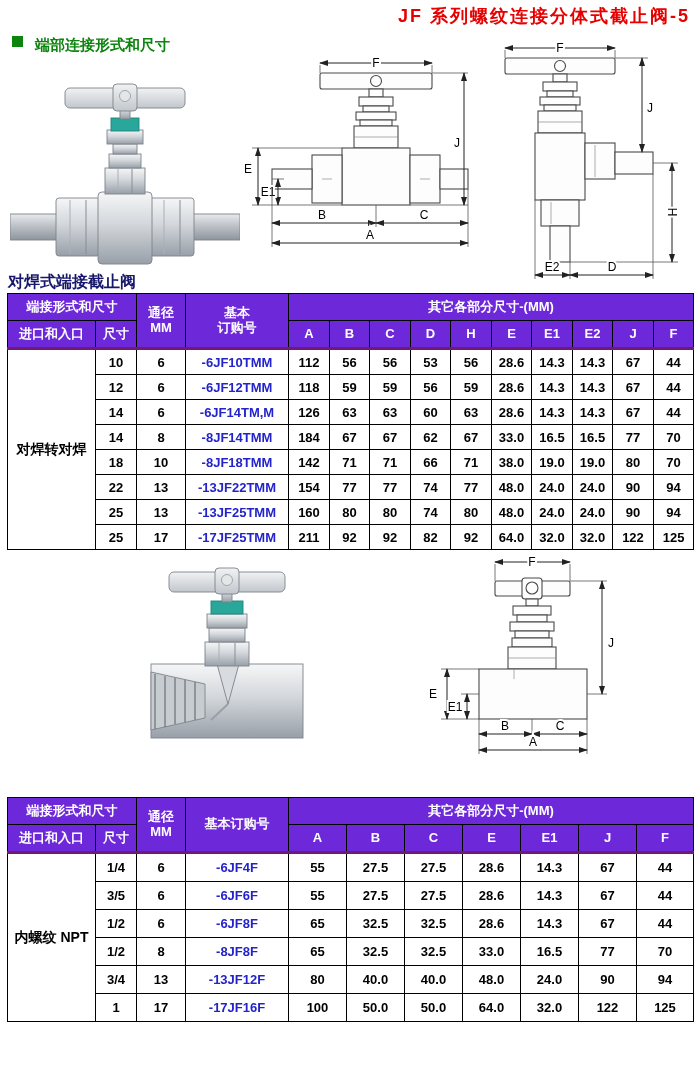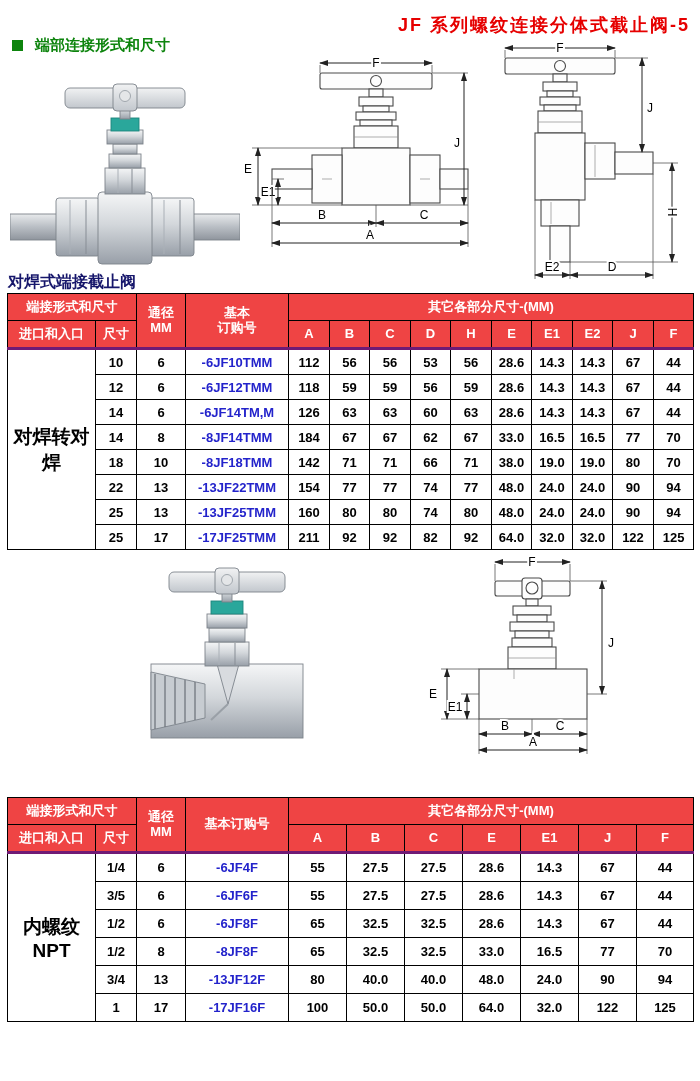--- a/index.html
+++ b/index.html
@@ -1,32 +1,32 @@
 <!DOCTYPE html>
 <html><head>
 <meta charset="utf-8">
 <style>
   html,body{margin:0;padding:0;background:#fff;}
   #page{position:relative;width:700px;height:1081px;background:#ffffff;
         font-family:"Liberation Sans",sans-serif;overflow:hidden;}
-  .page-title{position:absolute;top:13px;right:10px;color:#e60000;font-weight:bold;
+  .page-title{position:absolute;top:4px;right:10px;color:#e60000;font-weight:bold;
         font-size:18px;letter-spacing:2px;}
   .section-h{position:absolute;top:36px;left:12px;color:#0d840d;font-weight:bold;
-        font-size:15px;display:flex;align-items:center;gap:12px;}
+        font-size:15px;display:flex;align-items:flex-start;gap:12px;}
   .section-h .sq{width:11px;height:11px;background:#0d840d;display:inline-block;}
   .caption{position:absolute;left:8px;color:#16166b;font-weight:bold;font-size:16px;}
   .tbl-wrap{position:absolute;left:7px;width:686px;}
   table{border-collapse:collapse;table-layout:fixed;width:100%;}
   th,td{border:1px solid #000;text-align:center;vertical-align:middle;
         font-size:13px;font-weight:bold;padding:0;color:#000;overflow:hidden;}
-  thead th{background:#ef4444;color:#fff;height:26px;line-height:1.15;}
+  thead th{background:#6d28d9;color:#fff;height:26px;line-height:1.15;}
   th.redline{border-bottom:3px solid #701a75;}
   .t1 tbody td{height:24px;}
   .t2 tbody td{height:27px;}
-  td.row-label{font-size:19px;}
+  td.row-label{font-size:14px;}
   td.cell-order{color:#2323cb;}
   svg{position:absolute;}
   .v{fill:#fdfdfd;stroke:#4a4a4a;stroke-width:1.1;}
   .vl{stroke:#8a8a8a;stroke-width:0.7;fill:none;}
   .ext{stroke:#555;stroke-width:0.8;}
   .dim{stroke:#222;stroke-width:1;}
   .dl{font-family:"Liberation Sans",sans-serif;font-size:12px;fill:#000;
       text-anchor:middle;paint-order:stroke;stroke:#fff;stroke-width:4px;}
   .ph{stroke:#7d838b;stroke-width:0.9;}
 </style>

